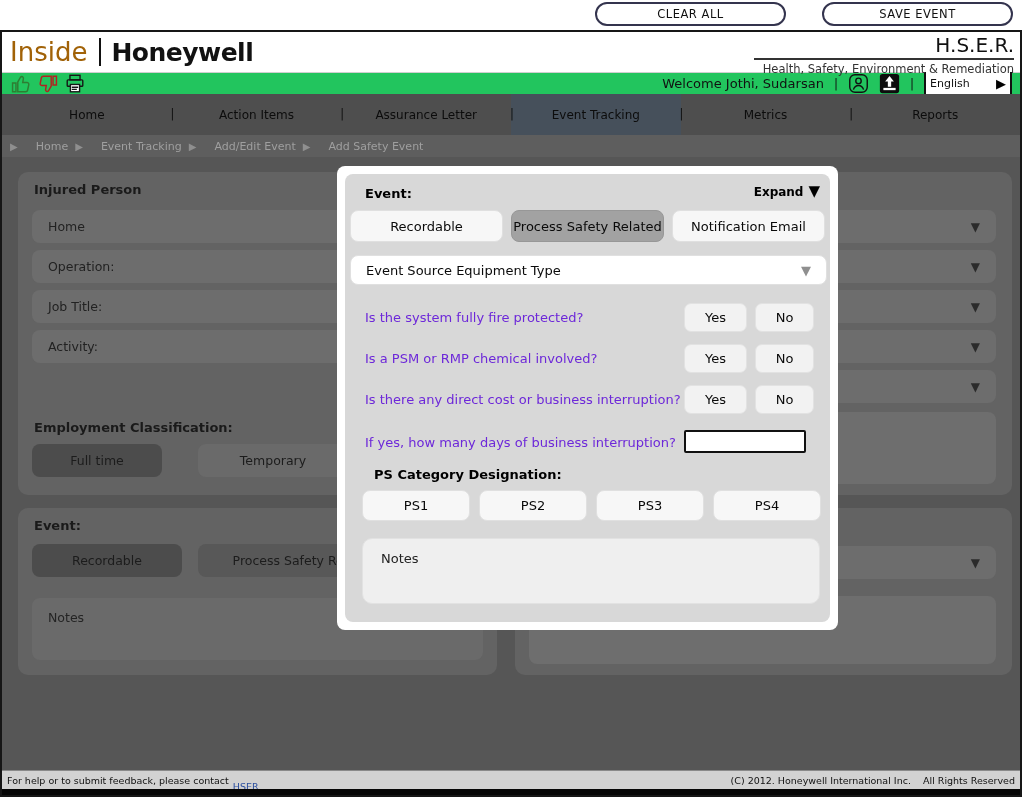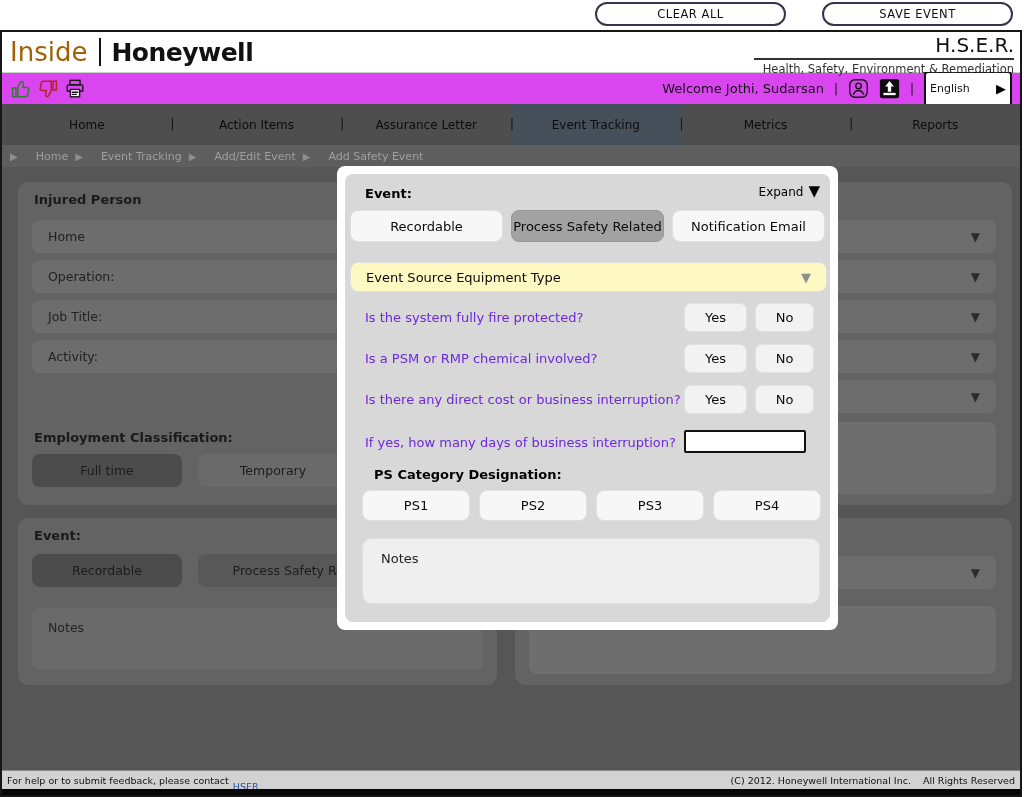--- a/index.html
+++ b/index.html
@@ -20,21 +20,21 @@
   
   .hdr { height:40px; background:#fff; position:relative; display:flex; align-items:center; padding-left:8px; }
   .hdr .portal { font-size:26px; color:#a16207; }
   .hdr .divider { width:2px; height:28px; background:#111; margin:0 10px 0 12px; }
   .hdr .brand { font-size:25px; font-weight:bold; color:#111; letter-spacing:-0.5px; }
   .hdr-right { position:absolute; right:6px; top:1px; width:260px; text-align:right; }
   .hdr-right .abbr { font-size:20px; color:#111; padding-bottom:1px; border-bottom:2px solid #333; }
   .hdr-right .full { font-size:11.5px; color:#333; margin-top:2px; }
 
   
-  .strip { height:32px; background:#d946ef; border-top:1px solid #cfcfcf; display:flex; align-items:center; padding:0 8px; }
+  .strip { height:22px; background:#22c55e; border-top:1px solid #cfcfcf; display:flex; align-items:center; padding:0 8px; }
   .strip .icn { width:22px; height:22px; margin-right:5px; cursor:pointer; }
   .strip-right { margin-left:auto; display:flex; align-items:center; gap:10px; }
   .welcome { font-size:13px; color:#111; }
   .sep { font-size:12px; color:#111; }
   .sm-icn { width:21px; height:21px; cursor:pointer; }
   .lang-box { width:88px; height:21px; border:2px solid #111; border-radius:4px; background:#fff;
     display:flex; align-items:center; padding:16px 4px; cursor:pointer; }
   .lang-box .lang-label { font-size:11px; color:#111; flex:1; }
   .lang-box .lang-arrow { font-size:13px; color:#000; line-height:1; }
 
@@ -61,28 +61,28 @@
   .g-btn { position:absolute; height:33px; border-radius:8px; display:flex; align-items:center;
     justify-content:center; font-size:12.5px; color:#1c1c1c; cursor:pointer; }
   .g-notes { position:absolute; background:#6a6a6a; border-radius:8px; font-size:12.5px; color:#242424; padding:12px 0 0 16px; }
   .g-box { position:absolute; background:#6e6e6e; border-radius:8px; }
 
   
   .modal { position:absolute; left:337px; top:166px; width:501px; height:464px; background:#fff;
     border-radius:8px; padding:8px; z-index:10; }
   .modal-inner { width:100%; height:100%; background:#d8d8d8; border-radius:8px; position:relative; }
   .m-title { position:absolute; left:20px; top:12px; font-size:13px; font-weight:bold; color:#000; }
-  .m-expand { position:absolute; right:10px; top:10px; display:flex; align-items:center; gap:5px; cursor:pointer; }
+  .m-expand { position:absolute; right:10px; top:10px; display:flex; align-items:center; gap:5px; cursor:pointer;font-weight:bold; }
   .m-expand .exp-label { font-size:12px; color:#000; }
   .m-expand .exp-arrow { font-size:15px; color:#000; line-height:1; }
   .m-type-row { position:absolute; left:5px; top:36px; width:475px; display:flex; gap:8px; }
   .m-type-btn { height:32px; flex:1; background:#f7f7f7; border:1px solid #e0e0e0; border-radius:8px;
     display:flex; align-items:center; justify-content:center; font-size:13px; color:#0a0a0a; cursor:pointer; }
   .m-type-btn.selected { background:#a2a2a2; border-color:#979797; }
-  .m-equip { position:absolute; left:5px; top:88px; width:477px; height:30px; background:#fef9c3;
+  .m-equip { position:absolute; left:5px; top:81px; width:477px; height:30px; background:#ffffff;
     border:1px solid #e0e0e0; border-radius:8px; display:flex; align-items:center; padding:0 15px;
     font-size:13px; color:#0a0a0a; cursor:pointer; }
   .m-equip .dd { margin-left:auto; color:#8f8f8f; font-size:13px; }
   .m-q { position:absolute; left:20px; font-size:13px; color:#6d28d9; }
   .yn-btn { position:absolute; height:29px; background:#f2f2f2; border:1px solid #e2e2e2; border-radius:7px;
     display:flex; align-items:center; justify-content:center; font-size:13px; color:#0a0a0a; cursor:pointer; }
   .yn-yes { left:339px; width:63px; }
   .yn-no  { left:410px; width:59px; }
   .m-days-input { position:absolute; left:339px; top:256px; width:122px; height:23px;
     border:2px solid #111; background:#fff; border-radius:2px; font-size:13px; padding:0 4px; }
@@ -213,21 +213,21 @@
 
   <div class="content">
 
     <div class="panel" style="left:16px; top:15px; width:479px; height:323px;">
       <div class="p-title" style="top:10px;">Injured Person</div>
       <div class="g-field" style="top:38px; width:451px;">Home</div>
       <div class="g-field" style="top:78px; width:451px;">Operation:</div>
       <div class="g-field" style="top:118px; width:451px;">Job Title:</div>
       <div class="g-field" style="top:158px; width:451px;">Activity:</div>
       <div class="p-title" style="top:248px;">Employment Classification:</div>
-      <div class="g-btn" style="left:14px; top:272px; width:150px; background:#4c4c4c;">Full time</div>
+      <div class="g-btn" style="left:14px; top:272px; width:130px; background:#4c4c4c;">Full time</div>
       <div class="g-btn" style="left:180px; top:272px; width:150px; background:#6a6a6a;">Temporary</div>
     </div>
 
     <div class="panel" style="left:513px; top:15px; width:497px; height:323px;">
       <div class="g-field" style="top:38px; width:467px;">
           <span class="dd">▼</span>
         </div>
       <div class="g-field" style="top:78px; width:467px;">
           <span class="dd">▼</span>
         </div>

